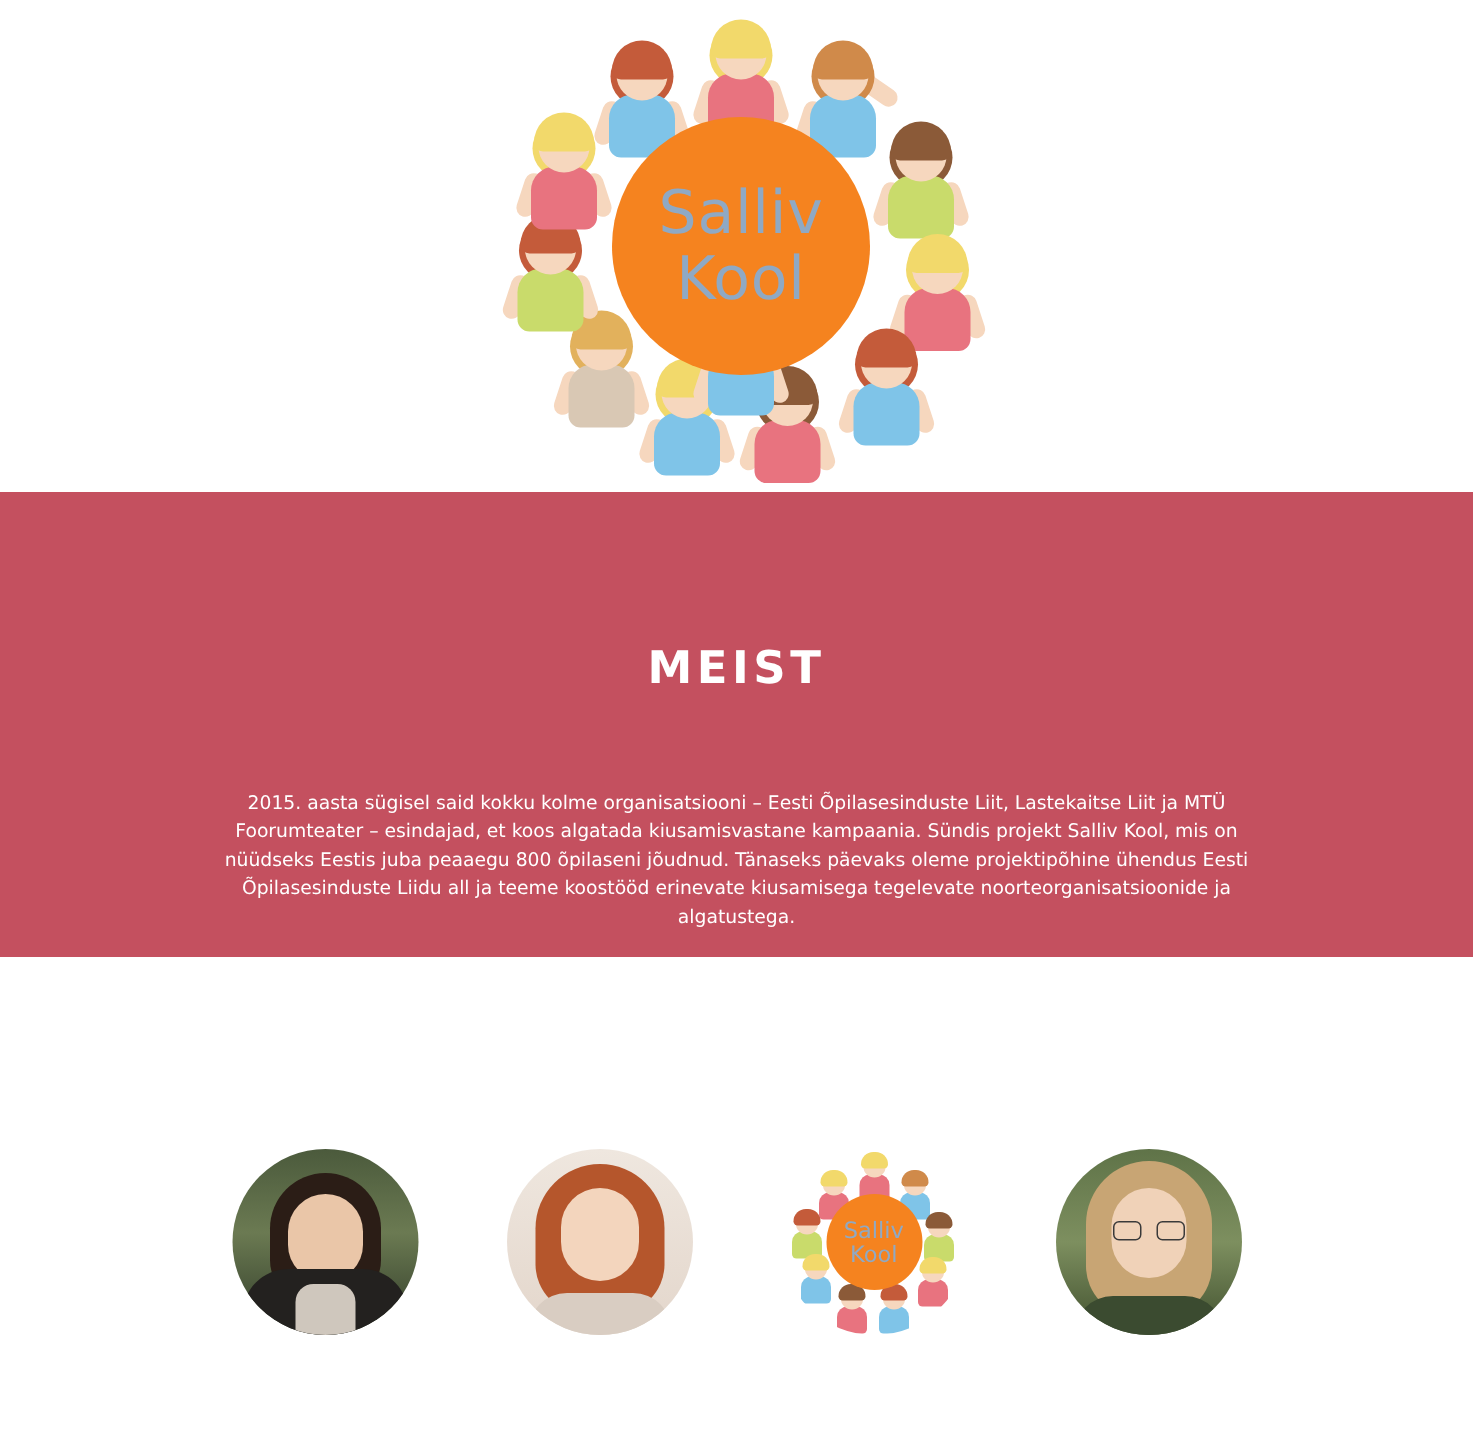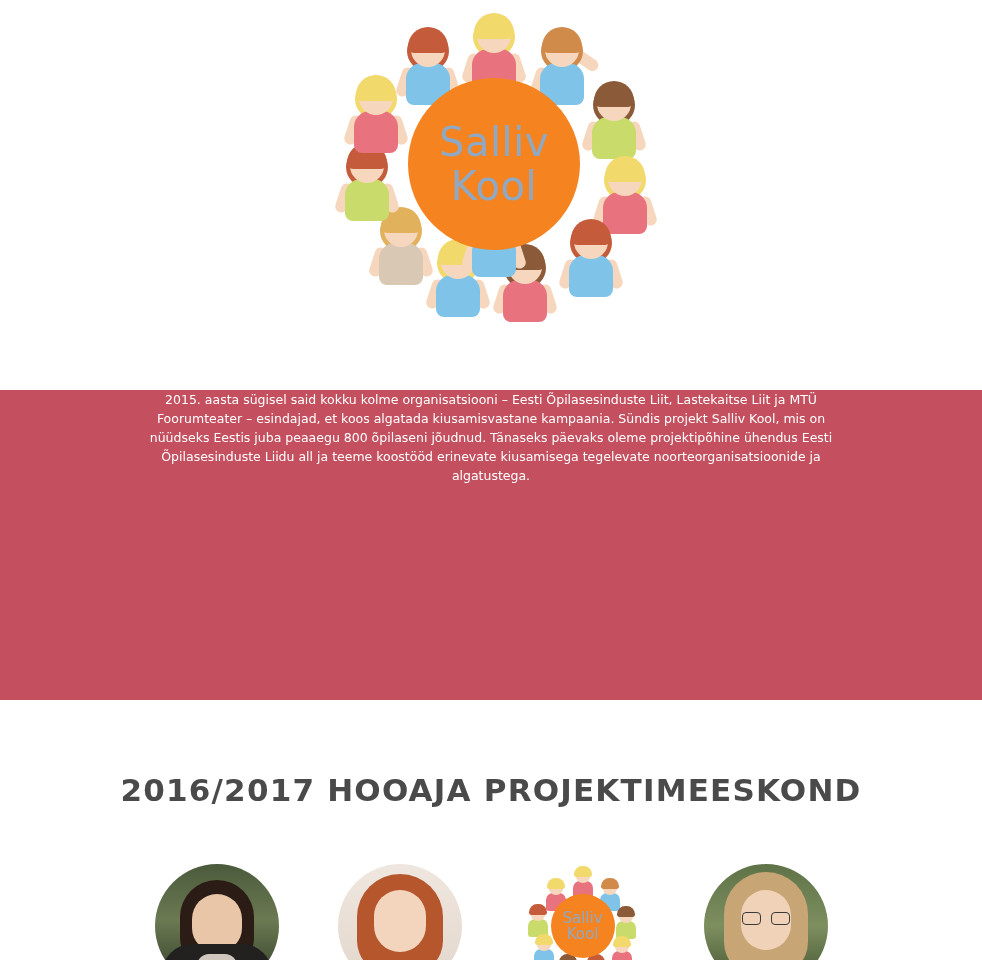--- a/index.html
+++ b/index.html
@@ -320,25 +320,25 @@
       </div>
 
       <div class="logo-circle">
         <span class="logo-line">Salliv</span>
         <span class="logo-line">Kool</span>
       </div>
     </div>
   </div>
 
   <section class="meist">
+    <h2 class="meist-title">MEIST</h2>
     <p class="meist-body">2015. aasta sügisel said kokku kolme organisatsiooni – Eesti Õpilasesinduste Liit, Lastekaitse Liit ja MTÜ Foorumteater – esindajad, et koos algatada kiusamisvastane kampaania. Sündis projekt Salliv Kool, mis on nüüdseks Eestis juba peaaegu 800 õpilaseni jõudnud. Tänaseks päevaks oleme projektipõhine ühendus Eesti Õpilasesinduste Liidu all ja teeme koostööd erinevate kiusamisega tegelevate noorteorganisatsioonide ja algatustega.</p>
   </section>
 
   <section class="team">
-    <h2 class="team-title">2016/2017 HOOAJA PROJEKTIMEESKOND</h2>
 
     <div class="team-row">
 
       <div class="member">
         <div class="avatar av1">
           <div class="a-hair"></div>
             <div class="a-face"></div>
             <div class="a-body"></div>
             <div class="a-shirt"></div>
         </div>

